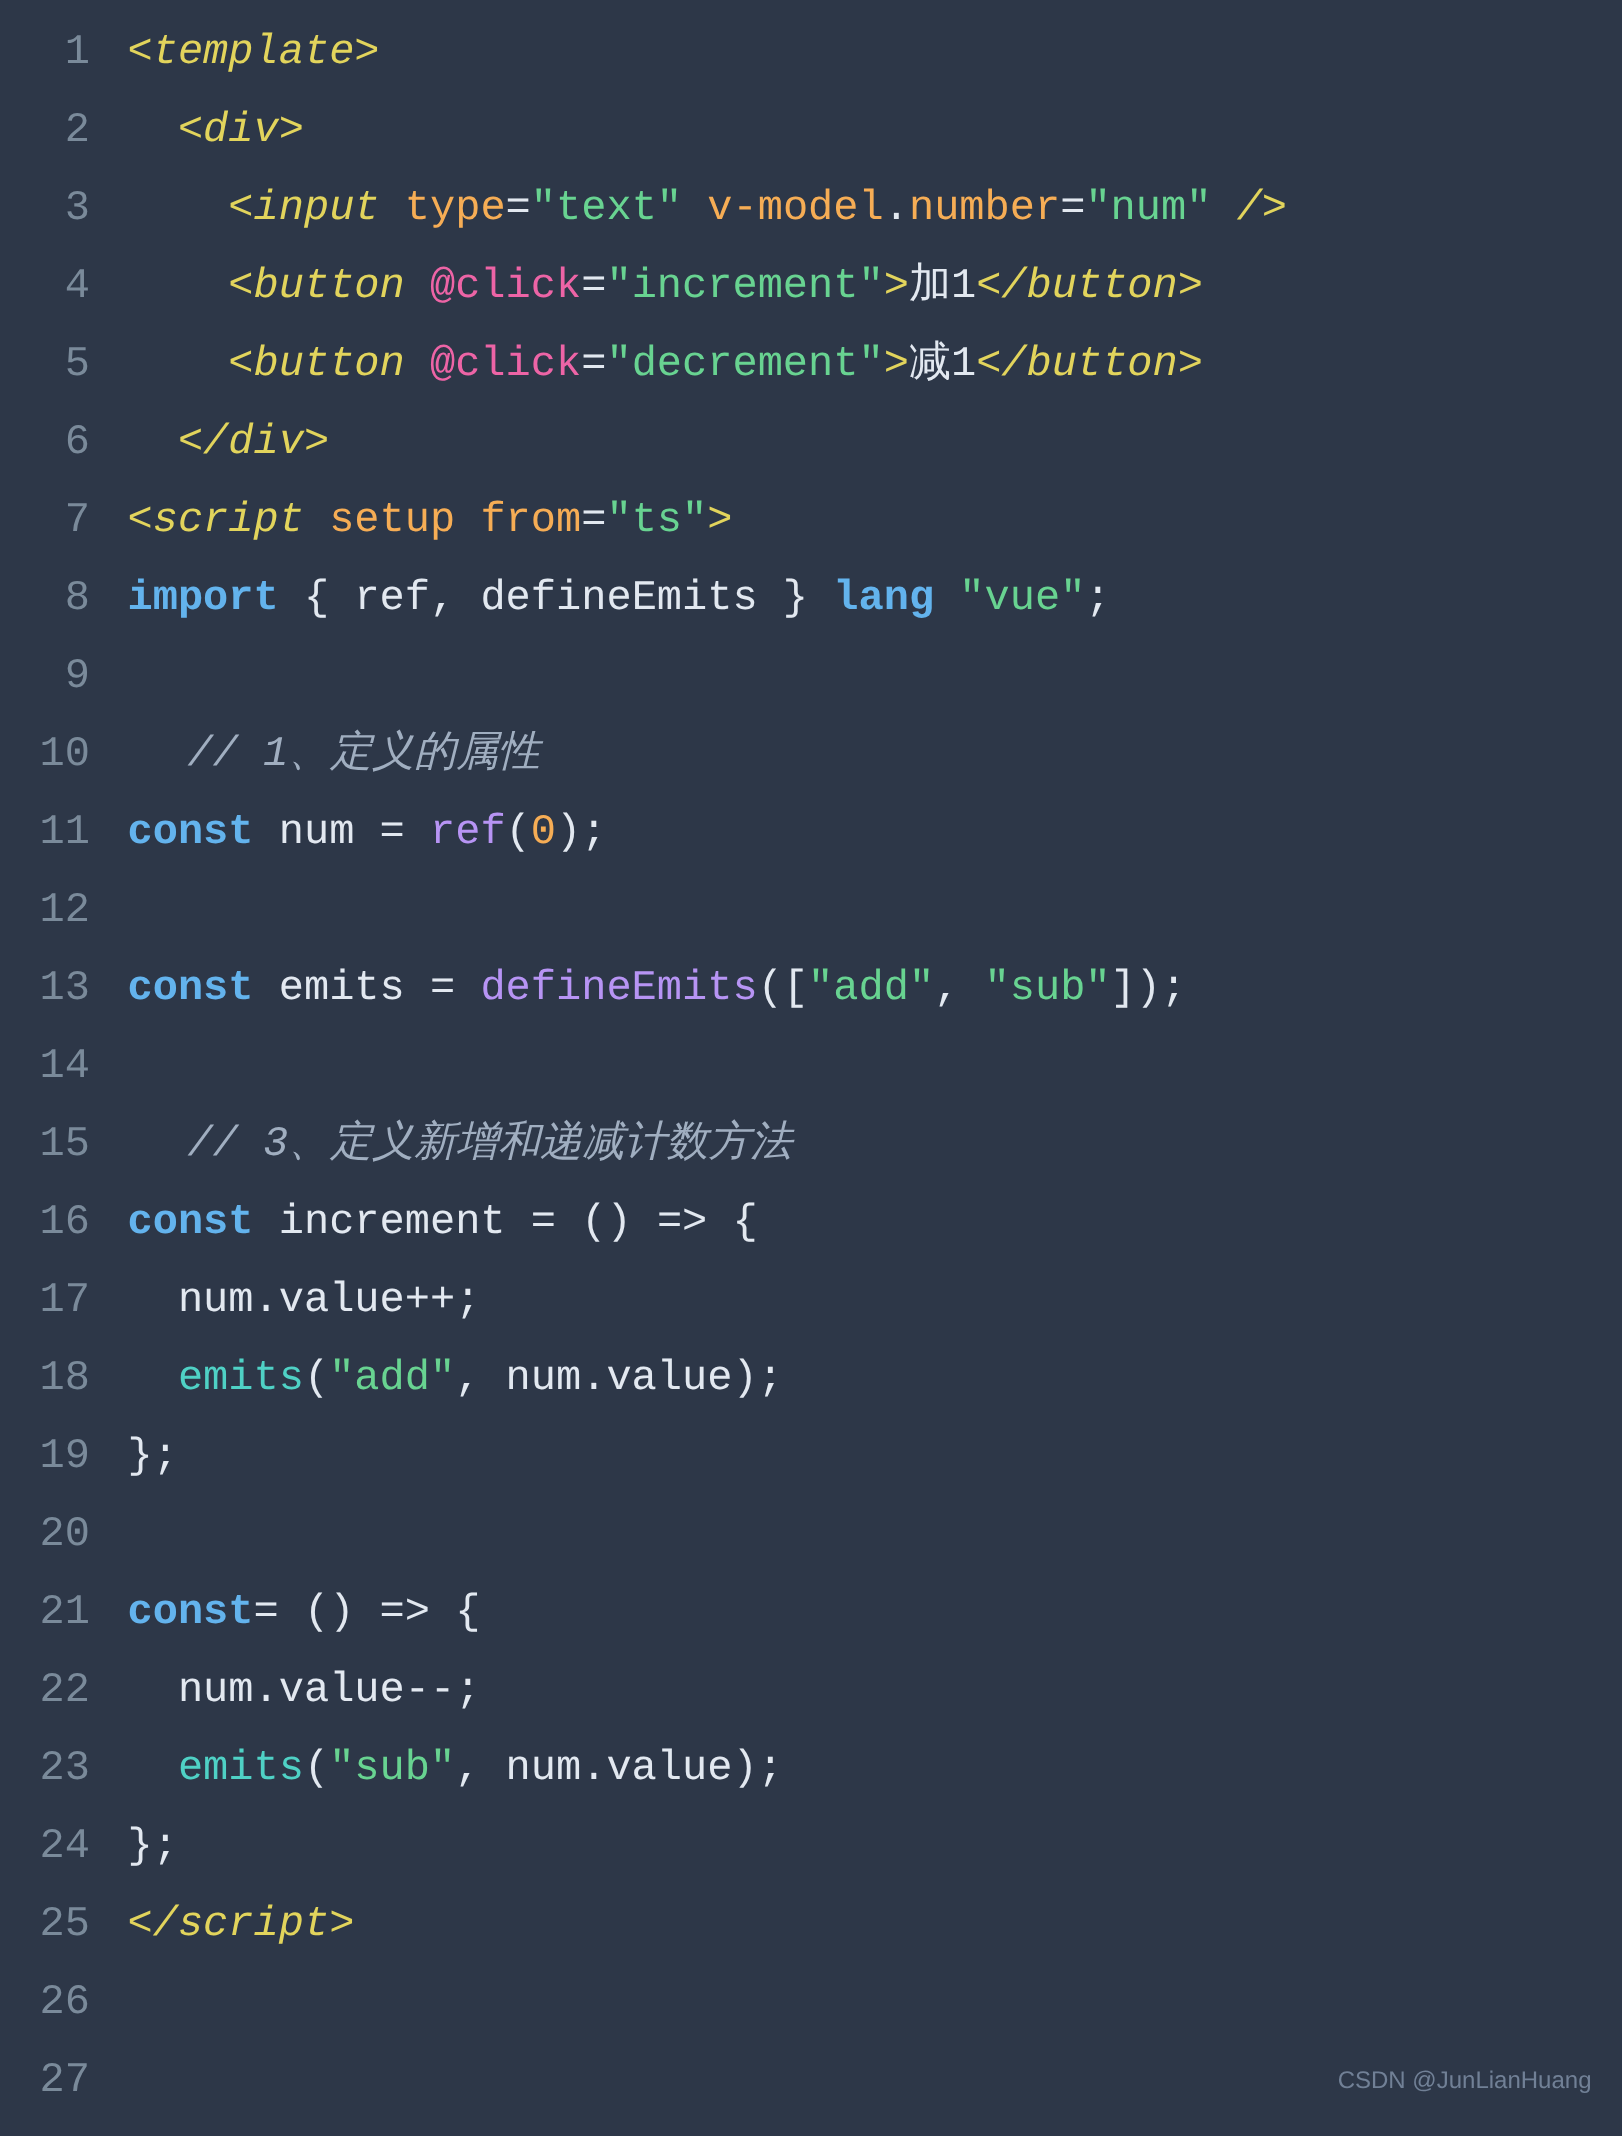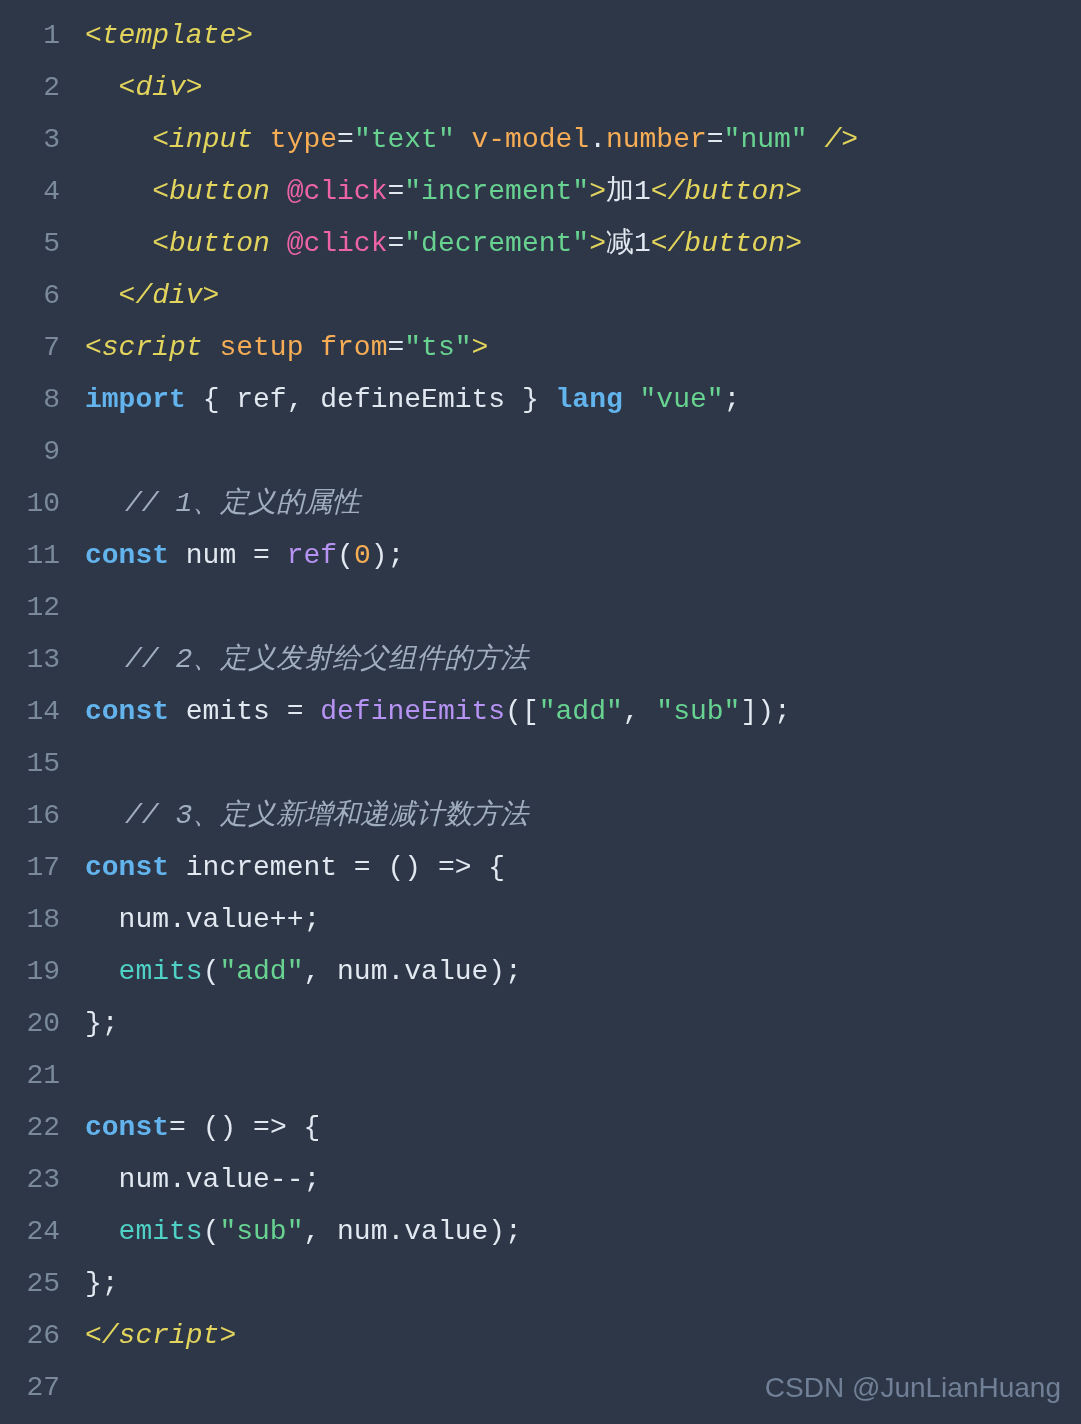--- a/index.html
+++ b/index.html
@@ -74,21 +74,21 @@
     .c-bracket { color: #e2e8f0; }
     .c-func { color: #b794f4; }
     .c-num { color: #f6ad55; }
 
     .watermark {
       position: absolute;
       bottom: 10px;
       right: 20px;
       color: #718096;
       font-family: Arial, sans-serif;
-      font-size: 28px;
+      font-size: 16px;
     }
   </style>
 </head>
 <body>
 
 <div class="code-container">
   <div class="line-numbers">
     <div class="line-num">1</div>
     <div class="line-num">2</div>
     <div class="line-num">3</div>
@@ -162,23 +162,20 @@
     </div>
 
     <div class="code-line">
       <span class="c-keyword">const</span><span class="c-white"> num </span><span class="c-equals">=</span><span class="c-white"> </span><span class="c-func">ref</span><span class="c-paren">(</span><span class="c-num">0</span><span class="c-paren">)</span><span class="c-white">;</span>
     </div>
 
     <div class="code-line">
       <span class="c-white"> </span>
     </div>
 
-    <div class="code-line">
-      <span class="c-comment">// 2、定义发射给父组件的方法</span>
-    </div>
 
     <div class="code-line">
       <span class="c-keyword">const</span><span class="c-white"> emits </span><span class="c-equals">=</span><span class="c-white"> </span><span class="c-func">defineEmits</span><span class="c-paren">(</span><span class="c-bracket">[</span><span class="c-string">"add"</span><span class="c-white">, </span><span class="c-string">"sub"</span><span class="c-bracket">]</span><span class="c-paren">)</span><span class="c-white">;</span>
     </div>
 
     <div class="code-line">
       <span class="c-white"> </span>
     </div>
 
     <div class="code-line">

